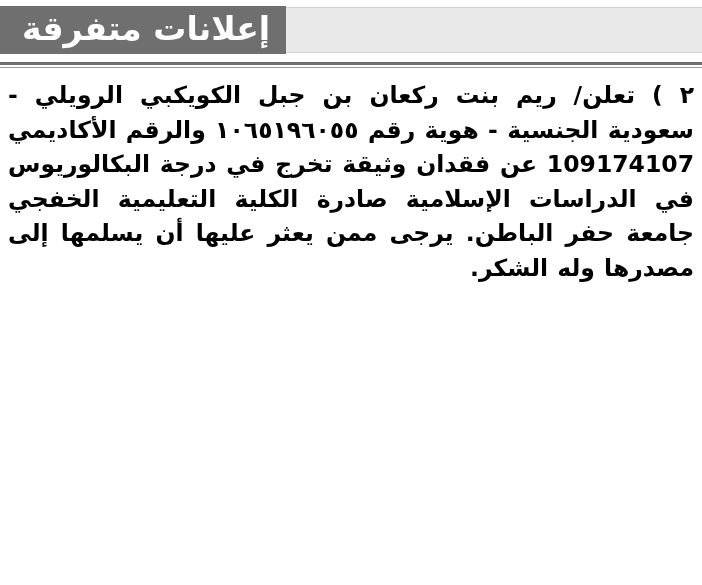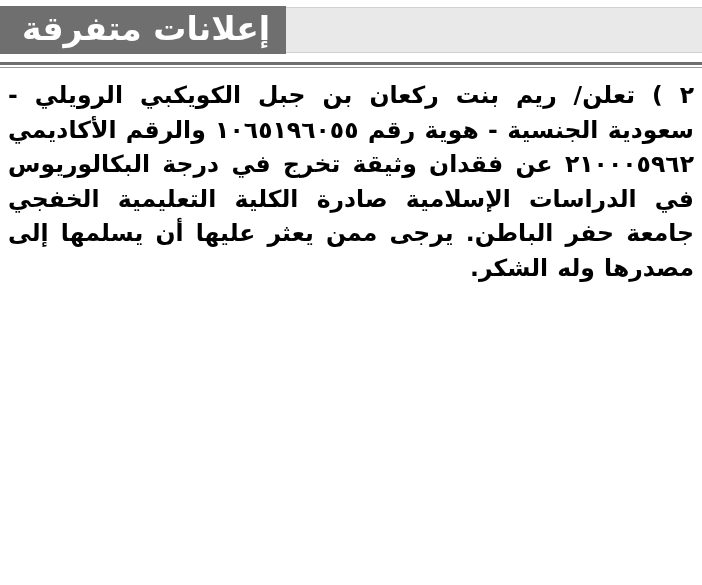--- a/index.html
+++ b/index.html
@@ -101,17 +101,17 @@
     </div>
   </div>
 
   <div class="rule"></div>
   <div class="rule-thin"></div>
 
   <div class="content">
 
 
     <div class="entry entry-2">
-      <p>٢ ) تعلن/ ريم بنت ركعان بن جبل الكويكبي الرويلي - سعودية الجنسية - هوية رقم ١٠٦٥١٩٦٠٥٥ والرقم الأكاديمي ٢١٠٠٠٥٩٦٢ عن فقدان وثيقة تخرج في درجة البكالوريوس في الدراسات الإسلامية صادرة الكلية التعليمية الخفجي جامعة حفر الباطن. يرجى ممن يعثر عليها أن يسلمها إلى مصدرها وله الشكر.</p>
+      <p>٢ ) تعلن/ ريم بنت ركعان بن جبل الكويكبي الرويلي - سعودية الجنسية - هوية رقم ١٠٦٥١٩٦٠٥٥ والرقم الأكاديمي 109174107 عن فقدان وثيقة تخرج في درجة البكالوريوس في الدراسات الإسلامية صادرة الكلية التعليمية الخفجي جامعة حفر الباطن. يرجى ممن يعثر عليها أن يسلمها إلى مصدرها وله الشكر.</p>
     </div>
 
   </div>
 </div>
 
 </body></html>

